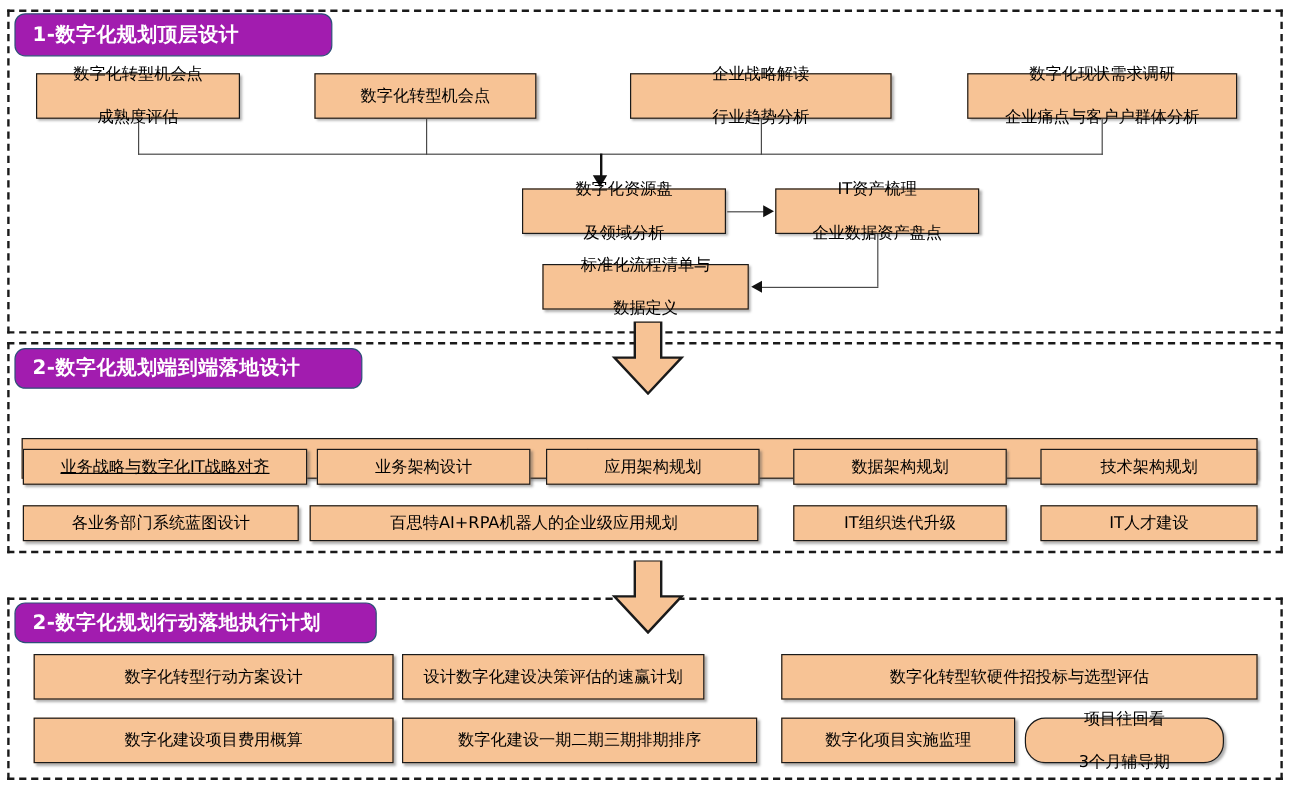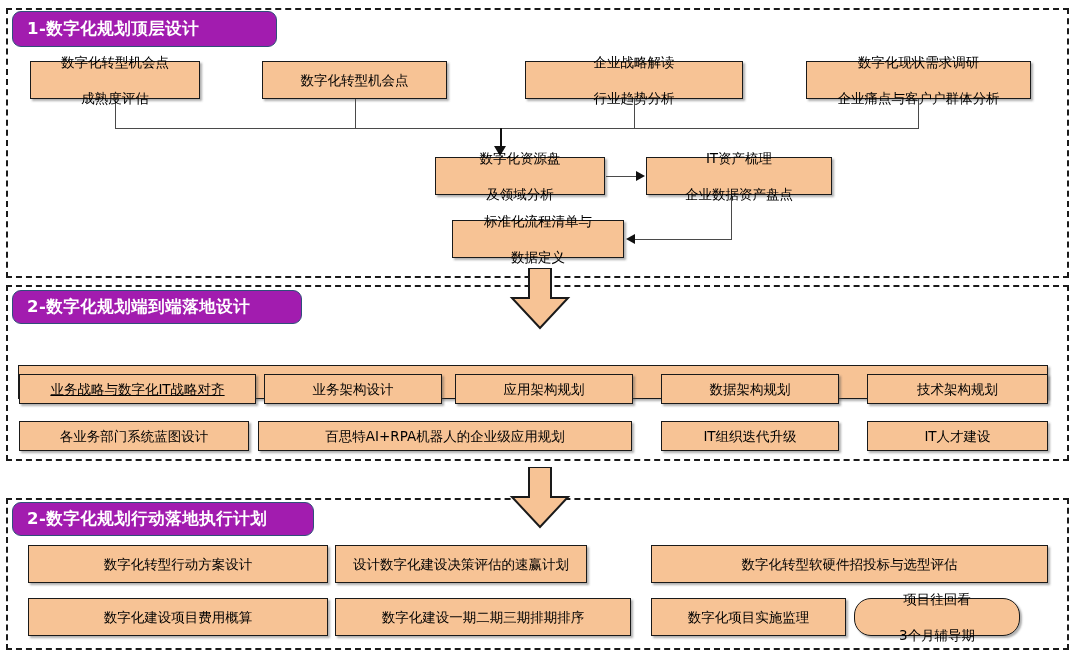--- a/index.html
+++ b/index.html
@@ -120,21 +120,21 @@
 <div class="hline" style="left:115px;top:128px;width:804px;"></div>
 
 <div class="vline dark" style="left:500px;top:128px;height:23px;"></div>
 <div class="arrowhead-down" style="left:494px;top:146px;"></div>
 
 <div class="pbox" style="left:435px;top:157px;width:170px;height:38px;">
   <span><span>数字化资源盘</span><br>
   <span>及领域分析</span></span>
 </div>
 
-<div class="pbox" style="left:646px;top:157px;width:186px;height:38px;">
+<div class="pbox" style="left:646px;top:157px;width:170px;height:38px;">
   <span><span>IT资产梳理</span><br>
   <span>企业数据资产盘点</span></span>
 </div>
 
 <div class="hline" style="left:606px;top:176px;width:31px;"></div>
 <div class="arrowhead-right" style="left:636px;top:170.5px;"></div>
 
 <div class="pbox" style="left:452px;top:220px;width:172px;height:38px;">
   <span><span>标准化流程清单与</span><br>
   <span>数据定义</span></span>

